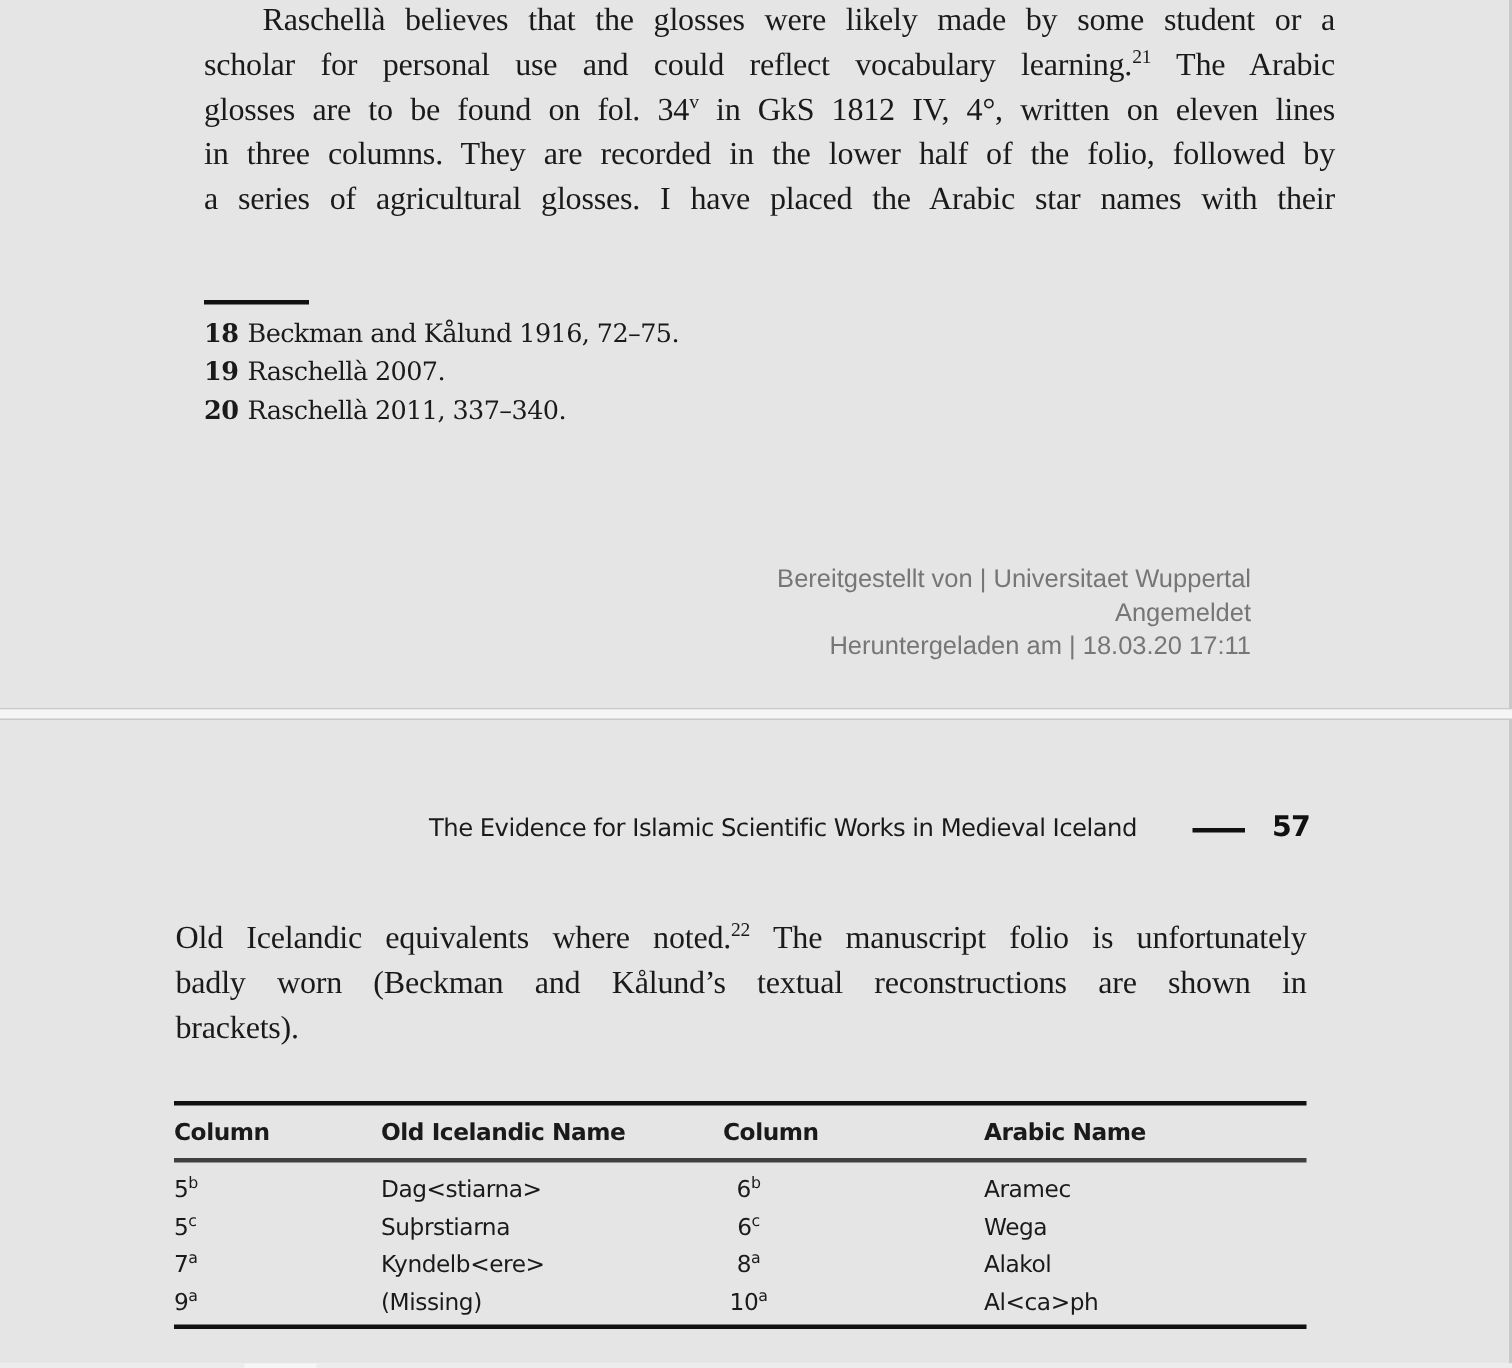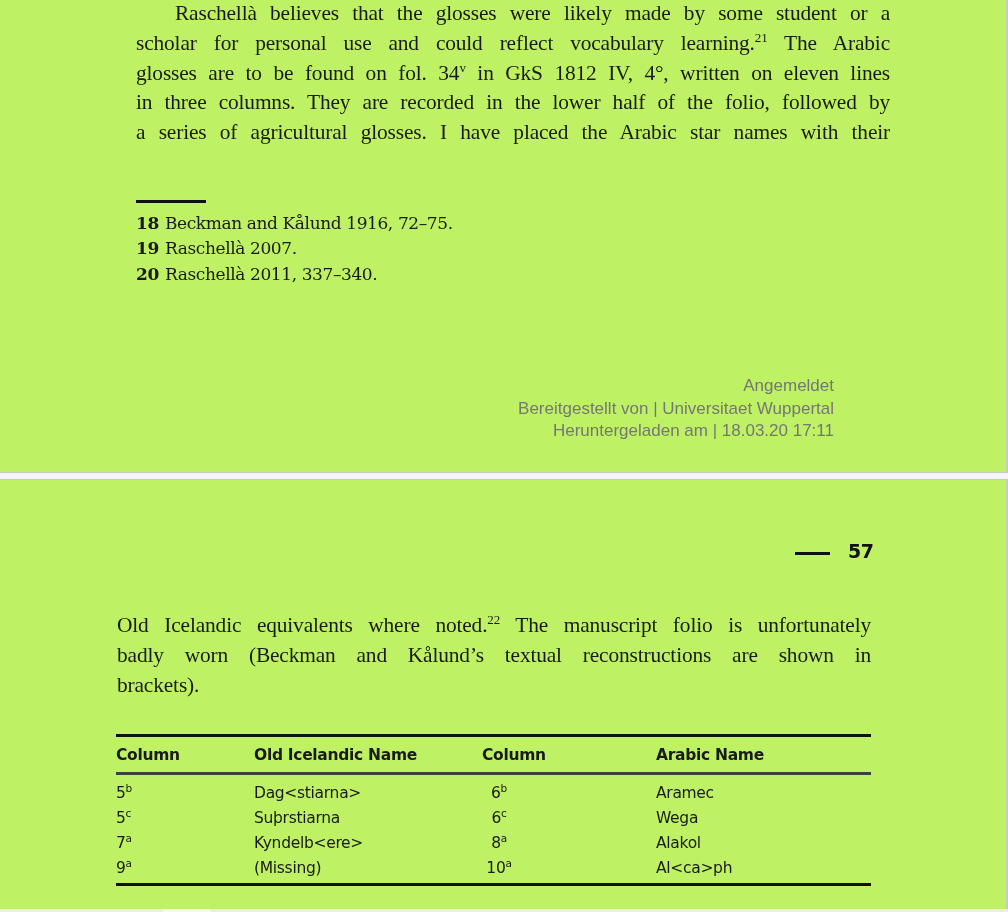--- a/index.html
+++ b/index.html
@@ -3,21 +3,21 @@
 <meta charset="utf-8">
 <style>
   html, body { margin: 0; padding: 0; }
   body {
     width: 1008px; height: 912px; overflow: hidden; position: relative;
     background: #ffffff;
     font-family: "Liberation Serif", serif;
     color: #1a1a1a;
   }
   .page {
-    position: absolute; left: 0; width: 1006px; background: #bef264;
+    position: absolute; left: 0; width: 1006px; background: #e5e5e5;
     border-right: 2px solid #c8c8c8;
   }
   #page1 { top: 0; height: 472px; border-bottom: 1px solid #c8c8c8; }
   #page-gap { position: absolute; left: 0; top: 473px; width: 1008px; height: 6px; background: #f5f5f5; border-bottom: 1px solid #c8c8c8; }
   #page2 { top: 480px; height: 429px; }
 
   .body-text {
     position: absolute; font-size: 21.4px; line-height: 29.8px; text-align: justify;
     font-family: "Liberation Serif", serif; color: #1a1a1a;
     letter-spacing: -0.15px;
@@ -72,29 +72,30 @@
   </div>
 
   <div id="fn-rule"></div>
   <div id="footnotes">
     <div class="fn-row"><span class="fn-num">18</span><span>Beckman and Kålund 1916, 72–75.</span></div>
     <div class="fn-row"><span class="fn-num">19</span><span>Raschellà 2007.</span></div>
     <div class="fn-row"><span class="fn-num">20</span><span>Raschellà 2011, 337–340.</span></div>
   </div>
 
   <div id="provider">
+    <div>Bereitgestellt von | Universitaet Wuppertal</div>
     <div>Angemeldet</div>
-    <div>Bereitgestellt von | Universitaet Wuppertal</div>
     <div>Heruntergeladen am | 18.03.20 17:11</div>
   </div>
 </div>
 
 <div id="page-gap"></div>
 
 <div class="page" id="page2">
+  <div id="running-head">The Evidence for Islamic Scientific Works in Medieval Iceland</div>
   <div id="head-dash"></div>
   <div id="page-number">57</div>
 
   <div class="body-text" id="p2-text">
     <span class="line"><span>Old Icelandic equivalents where noted.</span><sup class="fn">22</sup><span> The manuscript folio is unfortunately</span></span>
     <span class="line"><span>badly worn (Beckman and Kålund’s textual reconstructions are shown in</span></span>
     <span class="line last"><span>brackets).</span></span>
   </div>
 
   <table id="star-table">

